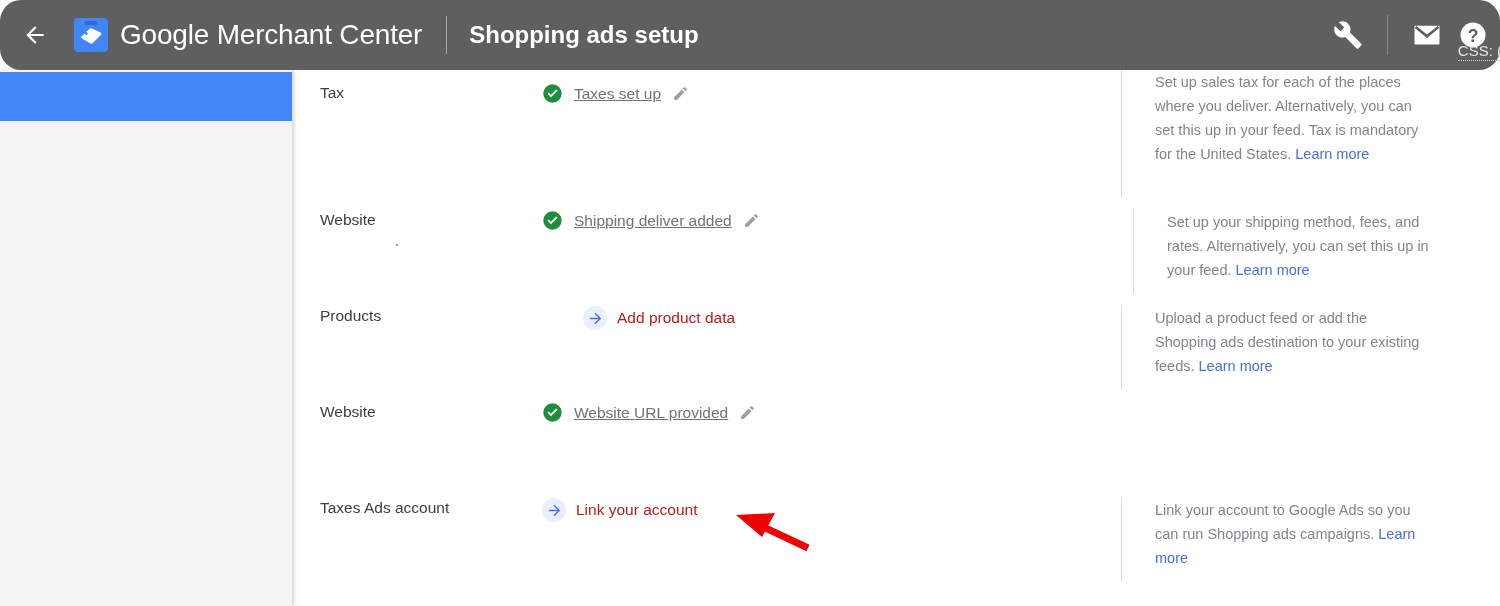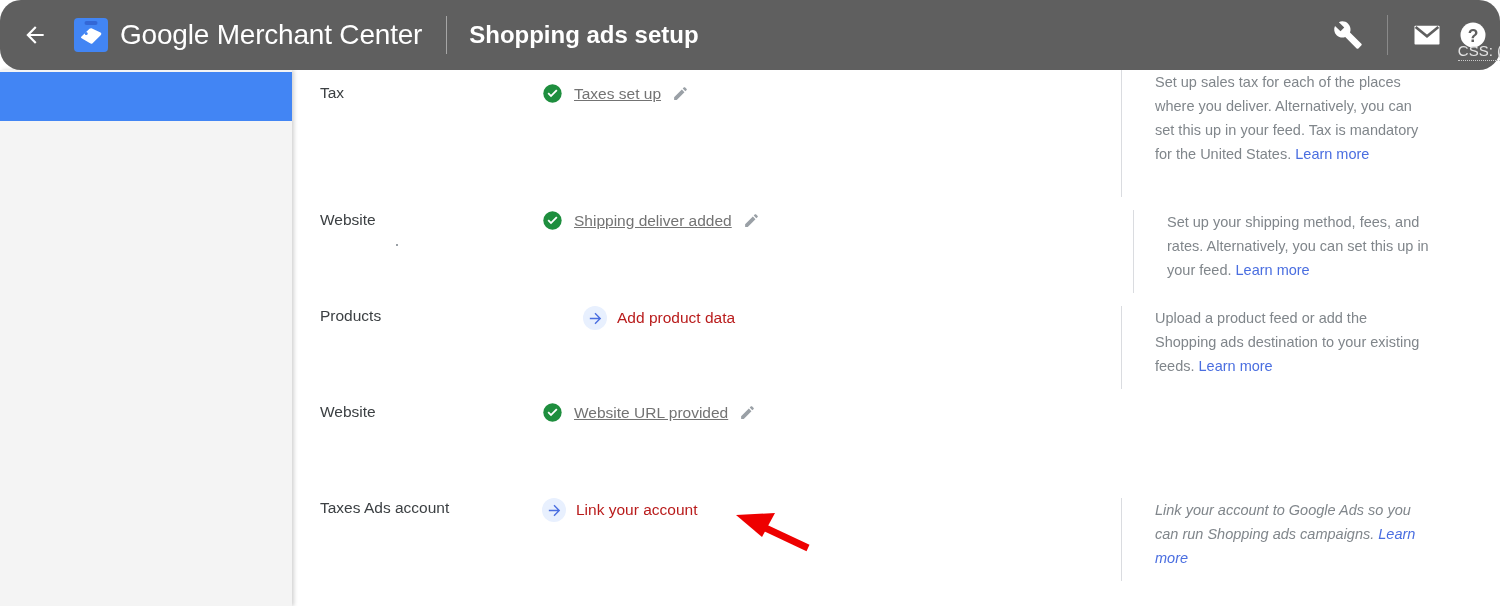--- a/index.html
+++ b/index.html
@@ -385,21 +385,21 @@
     <div class="row" style="height:96px;">
       <div class="row-label">Taxes Ads account</div>
       <div class="row-status">
         <span class="status-arrow-icon">
           <svg width="17" height="17" viewBox="0 0 24 24">
             <path d="M12 4l-1.4 1.4L16.2 11H4v2h12.2l-5.6 5.6L12 20l8-8-8-8z" fill="#4a6ee0"></path>
           </svg>
         </span>
         <span class="status-link">Link your account</span>
       </div>
-      <div class="row-help" style="height:83px;font-style:italic;"><span>Link your account to Google Ads so you can run Shopping ads campaigns. </span><a>Learn more</a></div>
+      <div class="row-help" style="height:83px;"><span>Link your account to Google Ads so you can run Shopping ads campaigns. </span><a>Learn more</a></div>
     </div>
 
   </div>
 
   <svg class="red-arrow">
     <g>
       <line x1="808" y1="548" x2="757" y2="524" stroke="#ee0000" stroke-width="7" stroke-linecap="butt"></line>
       <polygon points="736,515 775,513 762,537" fill="#ee0000"></polygon>
     </g>
   </svg>

